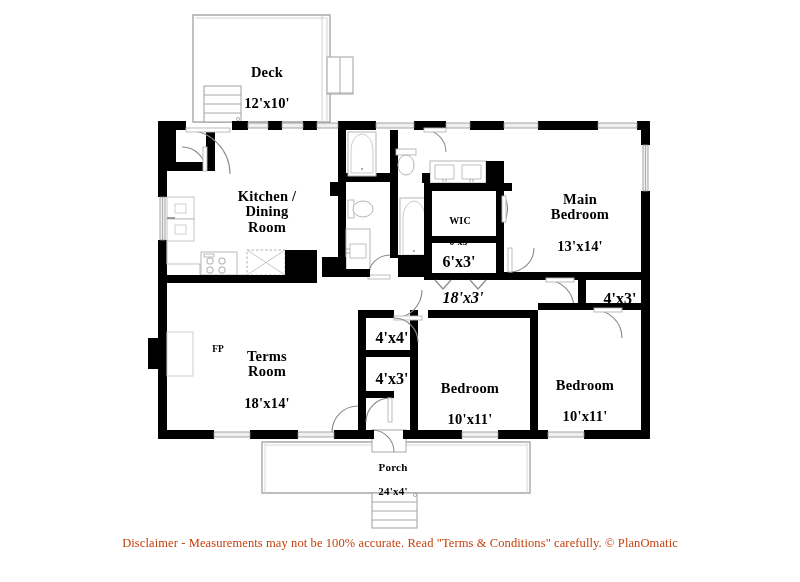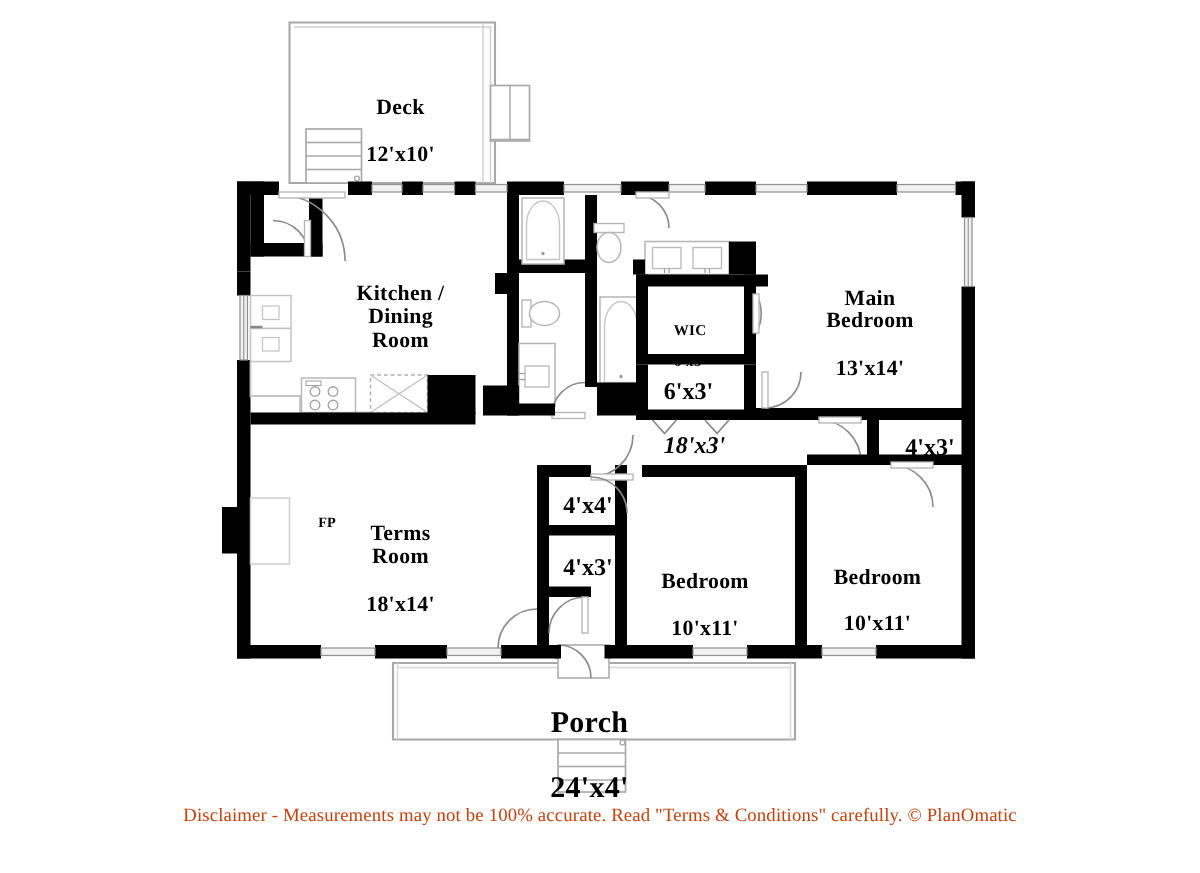--- a/index.html
+++ b/index.html
@@ -41,21 +41,21 @@
   .room-label .rname { display: block; }
   .room-label .rdim  { display: block; }
 
   .lbl-kitchen { left: 197px; top: 173px; width: 140px; font-size: 14.5px; }
   .lbl-living  { left: 207px; top: 333px; width: 120px; font-size: 14.5px; }
   .lbl-main    { left: 520px; top: 176px; width: 120px; font-size: 14.5px; }
   .lbl-wic     { left: 425px; top: 205px; width: 70px;  font-size: 10px; }
   .lbl-bed1    { left: 415px; top: 365px; width: 110px; font-size: 14.5px; }
   .lbl-bed2    { left: 530px; top: 362px; width: 110px; font-size: 14.5px; }
   .lbl-deck    { left: 212px; top: 49px;  width: 110px; font-size: 14.5px; }
-  .lbl-porch   { left: 338px; top: 450px; width: 110px; font-size: 20px; }
+  .lbl-porch   { left: 338px; top: 450px; width: 110px; font-size: 11px; }
 
   .dim-only {
     position: absolute;
     font-family: "Liberation Serif", "DejaVu Serif", serif;
     font-weight: bold;
     color: #000000;
     text-align: center;
     font-size: 16px;
     pointer-events: none;
     white-space: nowrap;

